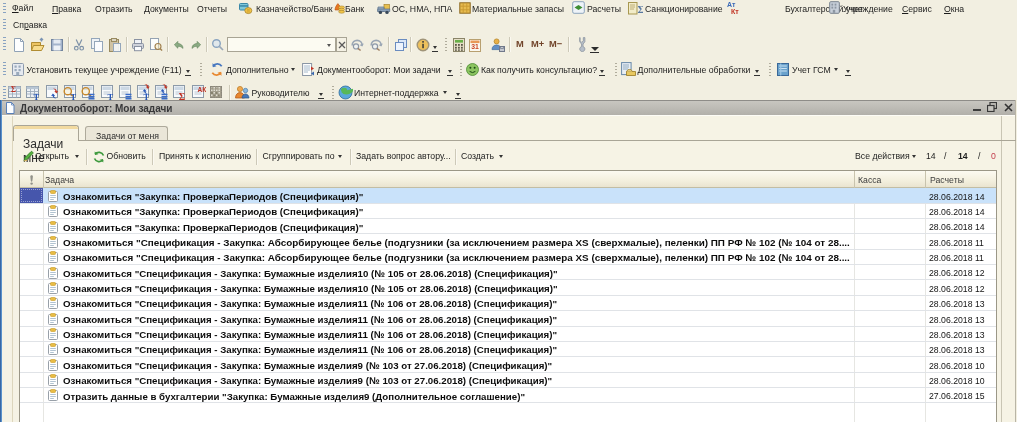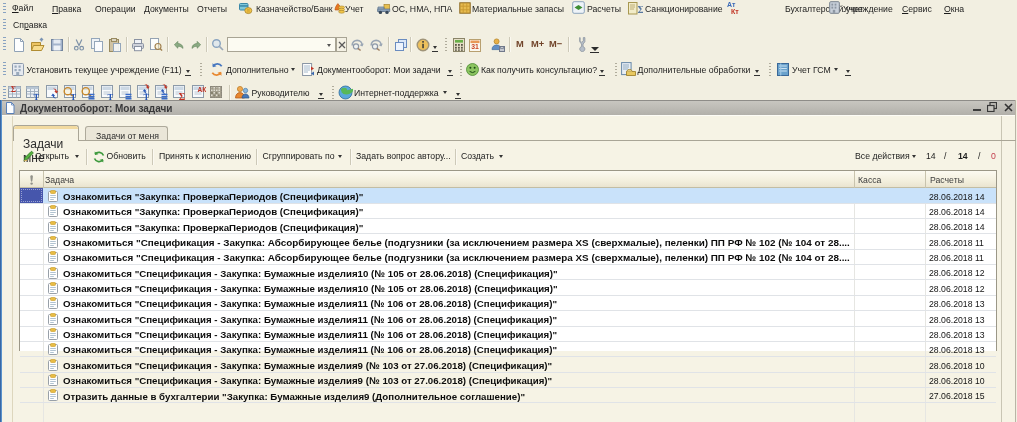--- a/index.html
+++ b/index.html
@@ -1,20 +1,20 @@
 <!DOCTYPE html>
 <html><head><meta charset="utf-8"><style>*{margin:0;padding:0;box-sizing:border-box}html,body{width:1017px;height:422px;overflow:hidden;background:#f2efe1;font-family:"Liberation Sans",sans-serif}.a{position:absolute}.t{position:absolute;font-size:8.7px;color:#1c1c1c;white-space:nowrap}.u{text-decoration:underline}</style></head><body>
 <div class="a" style="left:3px;top:3px;width:2.6px;height:11px;background-image:repeating-linear-gradient(#88a2c2 0 1.4px,transparent 1.4px 3px)"></div>
 <span class="t" style="left:12px;top:3px"><span class="u">Ф</span>айл</span>
 <span class="t" style="left:52px;top:4px"><span class="u">П</span>равка</span>
-<span class="t" style="left:95px;top:4px">Операции</span>
+<span class="t" style="left:95px;top:4px">Отразить</span>
 <span class="t" style="left:144px;top:4px">Документы</span>
 <span class="t" style="left:197px;top:4px">Отчеты</span>
 <span class="t" style="left:256px;top:4px">Казначейство/Банк</span>
-<span class="t" style="left:345px;top:4px">Учет</span>
+<span class="t" style="left:345px;top:4px">Банк</span>
 <span class="t" style="left:392px;top:4px">ОС, НМА, НПА</span>
 <span class="t" style="left:472px;top:4px">Материальные запасы</span>
 <span class="t" style="left:587px;top:4px">Расчеты</span>
 <span class="t" style="left:645px;top:4px">Санкционирование</span>
 <span class="t" style="left:785px;top:4px">Бухгалтерский учет</span>
 <span class="t" style="left:843px;top:4px">Учреждение</span>
 <span class="t" style="left:902px;top:4px"><span class="u">С</span>ервис</span>
 <span class="t" style="left:944px;top:4px"><span class="u">О</span>кна</span>
 <svg class="a" style="left:239px;top:2px" width="14" height="13" viewBox="0 0 14 13">
     <rect x="0.5" y="1.5" width="8.5" height="6.5" rx="1" fill="#7ec8da" stroke="#3a88a8"></rect>
@@ -413,21 +413,21 @@
 <div class="a" style="left:455px;top:149px;width:1px;height:16px;background:#cdc9b8;box-shadow:1px 0 0 #fbf9f1"></div>
 <span class="t" style="left:461px;top:151px">Создать</span>
 <div class="a" style="left:499px;top:155px;width:0;height:0;border-left:2.6px solid transparent;border-right:2.6px solid transparent;border-top:3.4000000000000004px solid #333"></div>
 <span class="t" style="left:855px;top:151px">Все действия</span>
 <div class="a" style="left:912px;top:155px;width:0;height:0;border-left:2.6px solid transparent;border-right:2.6px solid transparent;border-top:3.4000000000000004px solid #333"></div>
 <span class="t" style="left:926px;top:151px">14</span>
 <span class="t" style="left:944px;top:151px">/</span>
 <span class="t" style="left:958px;top:151px;font-weight:bold">14</span>
 <span class="t" style="left:978px;top:151px">/</span>
 <span class="t" style="left:991px;top:151px;color:#c23b4b">0</span>
-<div class="a" style="left:19px;top:170px;width:978px;height:181px;background:#fff;border:1px solid #9b9787;border-bottom:none">
+<div class="a" style="left:19px;top:170px;width:978px;height:252px;background:#fff;border:1px solid #9b9787;border-bottom:none">
     <div class="a" style="left:0;top:0;width:976px;height:17px;background:linear-gradient(#fcfaf1,#f3efdd 62%,#eae4d0);border-bottom:1px solid #c2bda4">
       <div class="a" style="left:23px;top:0;width:1px;height:17px;background:#c8c3ad"></div>
       <div class="a" style="left:834px;top:0;width:1px;height:17px;background:#c8c3ad"></div>
       <div class="a" style="left:905px;top:0;width:1px;height:17px;background:#c8c3ad"></div>
       <svg class="a" style="left:9px;top:3px" width="5" height="12" viewBox="0 0 5 12">
         <path d="M2.6 1.2c.9 0 1.4.6 1.3 1.4l-.5 4.2c-.1.6-.5 1-.8 1s-.7-.4-.8-1l-.5-4.2c-.1-.8.4-1.4 1.3-1.4z" fill="#92928a"></path>
         <circle cx="2.6" cy="9.6" r="1.2" fill="#92928a"></circle>
       </svg>
       <span class="a" style="left:25px;top:4px;font-size:8.7px;color:#3c3c3c">Задача</span>
       <span class="a" style="left:838px;top:4px;font-size:8.7px;color:#3c3c3c">Касса</span>

